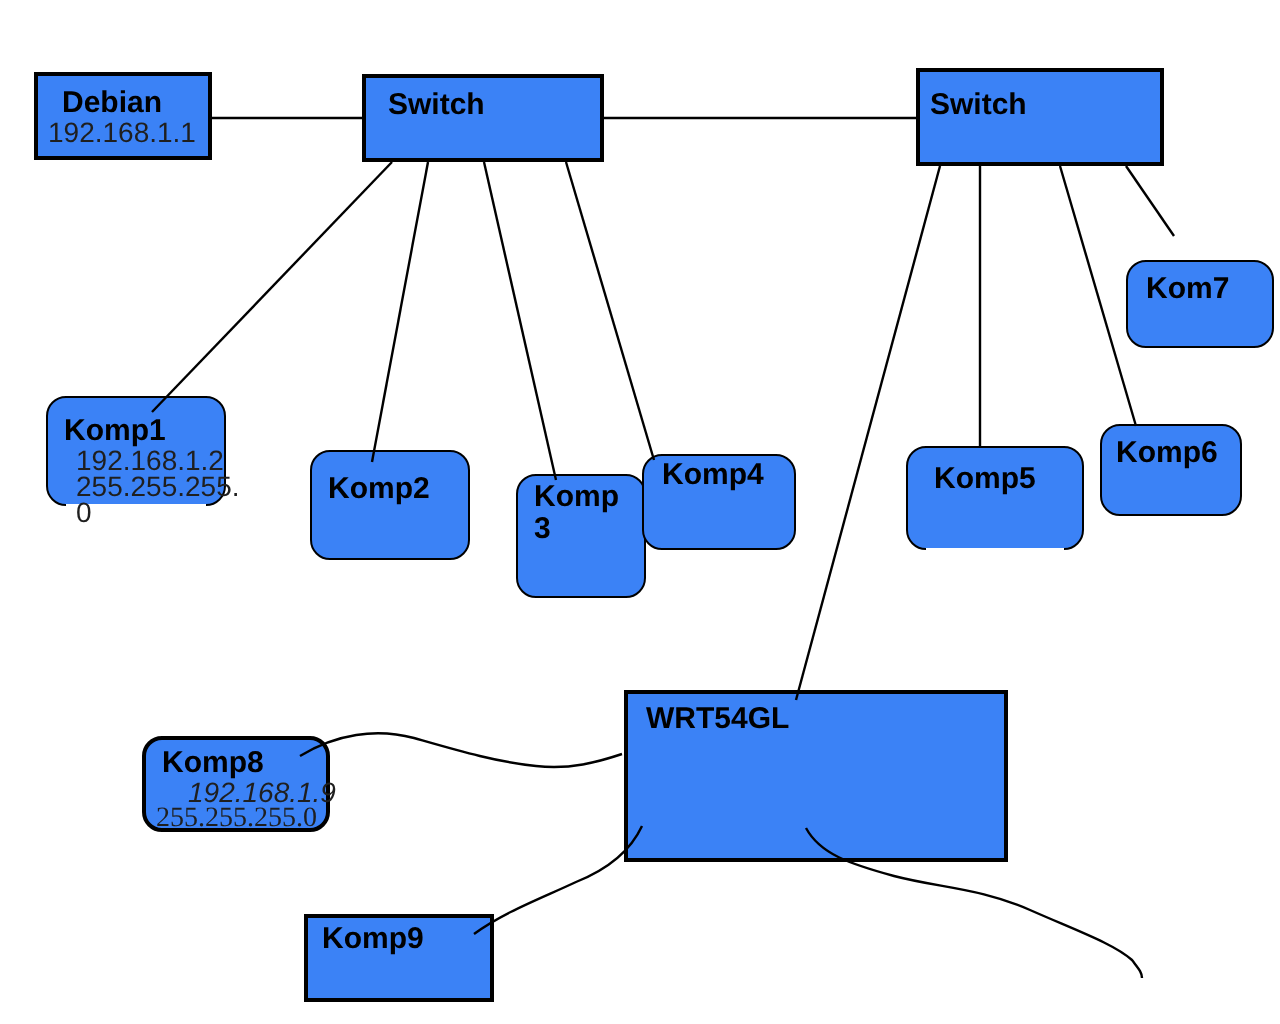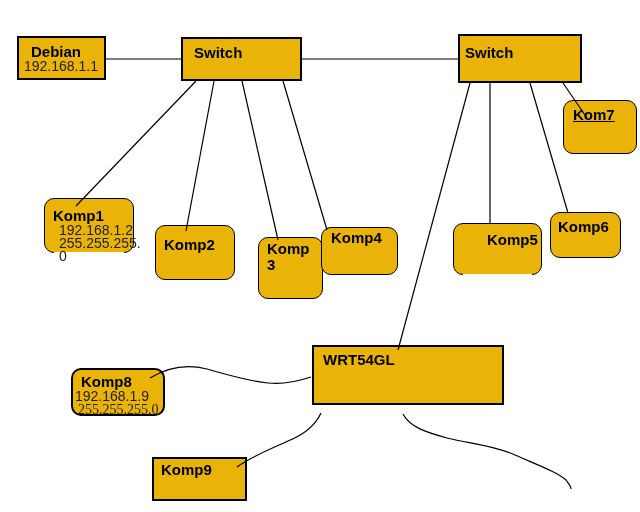--- a/index.html
+++ b/index.html
@@ -6,21 +6,21 @@
   .stage {
     position: relative;
     width: 640px;
     height: 512px;
     background: #ffffff;
     font-family: "Liberation Sans", sans-serif;
     overflow: hidden;
   }
   .node {
     position: absolute;
-    background: #eab308;
+    background: #3b82f6;
     border: 2px solid #000000;
     box-sizing: border-box;
     overflow: visible;
   }
   .node.rounded {
     border-width: 1.5px;
     border-radius: 10px;
   }
   .node .title {
     position: relative;
@@ -67,52 +67,52 @@
       <div class="node rect" style="left: 17px; top: 36px; width: 89px; height: 44px;">
         <div class="title" style="margin: 6px 3px 0px 12px;">Debian</div>
         <div class="sub" style="margin-left: 5px;">192.168.1.1</div>
       </div>
       <div class="node rect" style="left: 181px; top: 37px; width: 121px; height: 44px;">
         <div class="title" style="margin: 6px 3px 0px 11px;">Switch</div>
       </div>
       <div class="node rect" style="left: 458px; top: 34px; width: 124px; height: 49px;">
         <div class="title" style="margin: 9px 3px 0px 5px;">Switch</div>
       </div>
-      <div class="node rounded" style="left: 44px; top: 198px; width: 90px; height: 55px;">
+      <div class="node rounded" style="left: 23px; top: 198px; width: 90px; height: 55px;">
         <div class="title" style="margin: 9px 3px 0px 8px;">Komp1</div>
         <div class="sub" style="margin-left: 14px;">192.168.1.2</div>
         <div class="sub" style="margin-left: 14px;">255.255.255.</div>
         <div class="sub" style="margin-left: 14px;">0</div>
         <div class="gap"></div>
       </div>
       <div class="node rounded" style="left: 155px; top: 225px; width: 80px; height: 55px;">
         <div class="title" style="margin: 11px 3px 0px 8px;">Komp2</div>
       </div>
       <div class="node rounded" style="left: 258px; top: 237px; width: 65px; height: 62px;">
         <div class="title" style="margin: 3px 3px 0px 8px;">Komp 3</div>
       </div>
       <div class="node rounded" style="left: 321px; top: 227px; width: 77px; height: 48px;">
         <div class="title" style="margin: 2px 3px 0px 9px;">Komp4</div>
       </div>
-      <div class="node rounded" style="left: 453px; top: 223px; width: 89px; height: 52px; padding-left: 20px;">
+      <div class="node rounded" style="left: 453px; top: 223px; width: 89px; height: 52px;">
         <div class="title" style="margin: 8px 3px 0px 13px;">Komp5</div>
         <div class="gap"></div>
       </div>
       <div class="node rounded" style="left: 550px; top: 212px; width: 71px; height: 46px;">
         <div class="title" style="margin: 6px 3px 0px 7px;">Komp6</div>
       </div>
-      <div class="node rounded" style="left: 563px; top: 100px; width: 74px; height: 54px; text-decoration: underline;">
+      <div class="node rounded" style="left: 563px; top: 130px; width: 74px; height: 44px;">
         <div class="title" style="margin: 6px 3px 0px 9px;">Kom7</div>
       </div>
-      <div class="node rect" style="left: 312px; top: 345px; width: 192px; height: 60px;">
+      <div class="node rect" style="left: 312px; top: 345px; width: 192px; height: 86px;">
         <div class="title" style="margin: 5px 3px 0px 9px;">WRT54GL</div>
       </div>
       <div class="node rect" style="left: 71px; top: 368px; width: 94px; height: 48px; border-radius: 10px;">
         <div class="title" style="margin: 4px 3px 0px 8px;">Komp8</div>
-        <div class="sub" style="margin-left: 2px;">192.168.1.9</div>
+        <div class="sub" style="margin-left: 21px; font-style: italic;">192.168.1.9</div>
         <div class="sub" style="margin-left: 5px; font-family: Liberation Serif, serif;">255.255.255.0</div>
       </div>
       <div class="node rect" style="left: 152px; top: 457px; width: 95px; height: 44px;">
         <div class="title" style="margin: 3px 3px 0px 7px;">Komp9</div>
       </div>
     </div>
   <svg class="edges" width="640" height="512" viewBox="0 0 640 512">
       <path d="M106,59 L181,59"></path>
       <path d="M302,59 L458,59"></path>
       <path d="M196,81 L76,206"></path>

